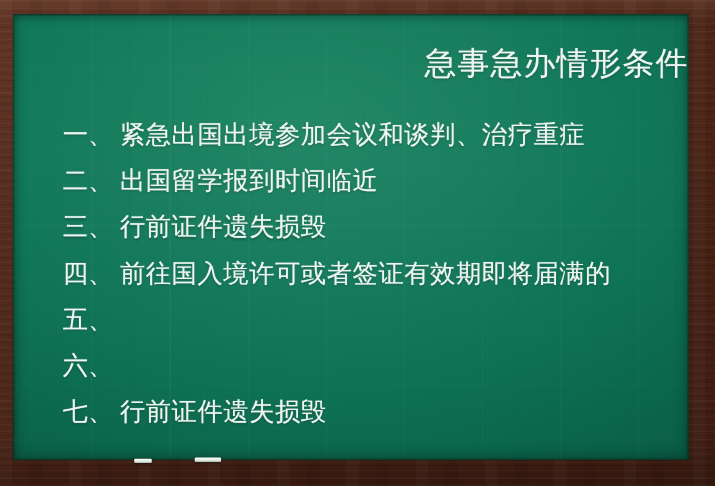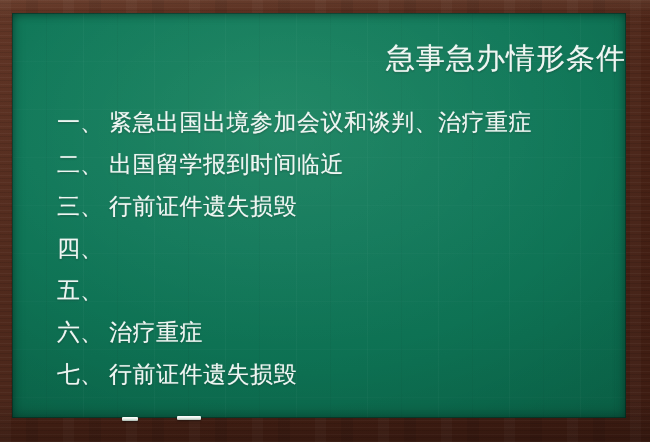--- a/index.html
+++ b/index.html
@@ -194,27 +194,27 @@
       <li class="item chalk">
         <span class="item-index">二、</span>
         <span class="item-text">出国留学报到时间临近</span>
       </li>
       <li class="item chalk">
         <span class="item-index">三、</span>
         <span class="item-text">行前证件遗失损毁</span>
       </li>
       <li class="item chalk">
         <span class="item-index">四、</span>
+        <span class="item-text">前往国入境许可或者签证有效期即将届满的</span>
       </li>
       <li class="item chalk">
         <span class="item-index">五、</span>
       </li>
       <li class="item chalk">
         <span class="item-index">六、</span>
-        <span class="item-text">治疗重症</span>
       </li>
       <li class="item chalk">
         <span class="item-index">七、</span>
         <span class="item-text">行前证件遗失损毁</span>
       </li>
     </ul>
 
   </div>
 
   <div class="chalk-stick one"></div>

